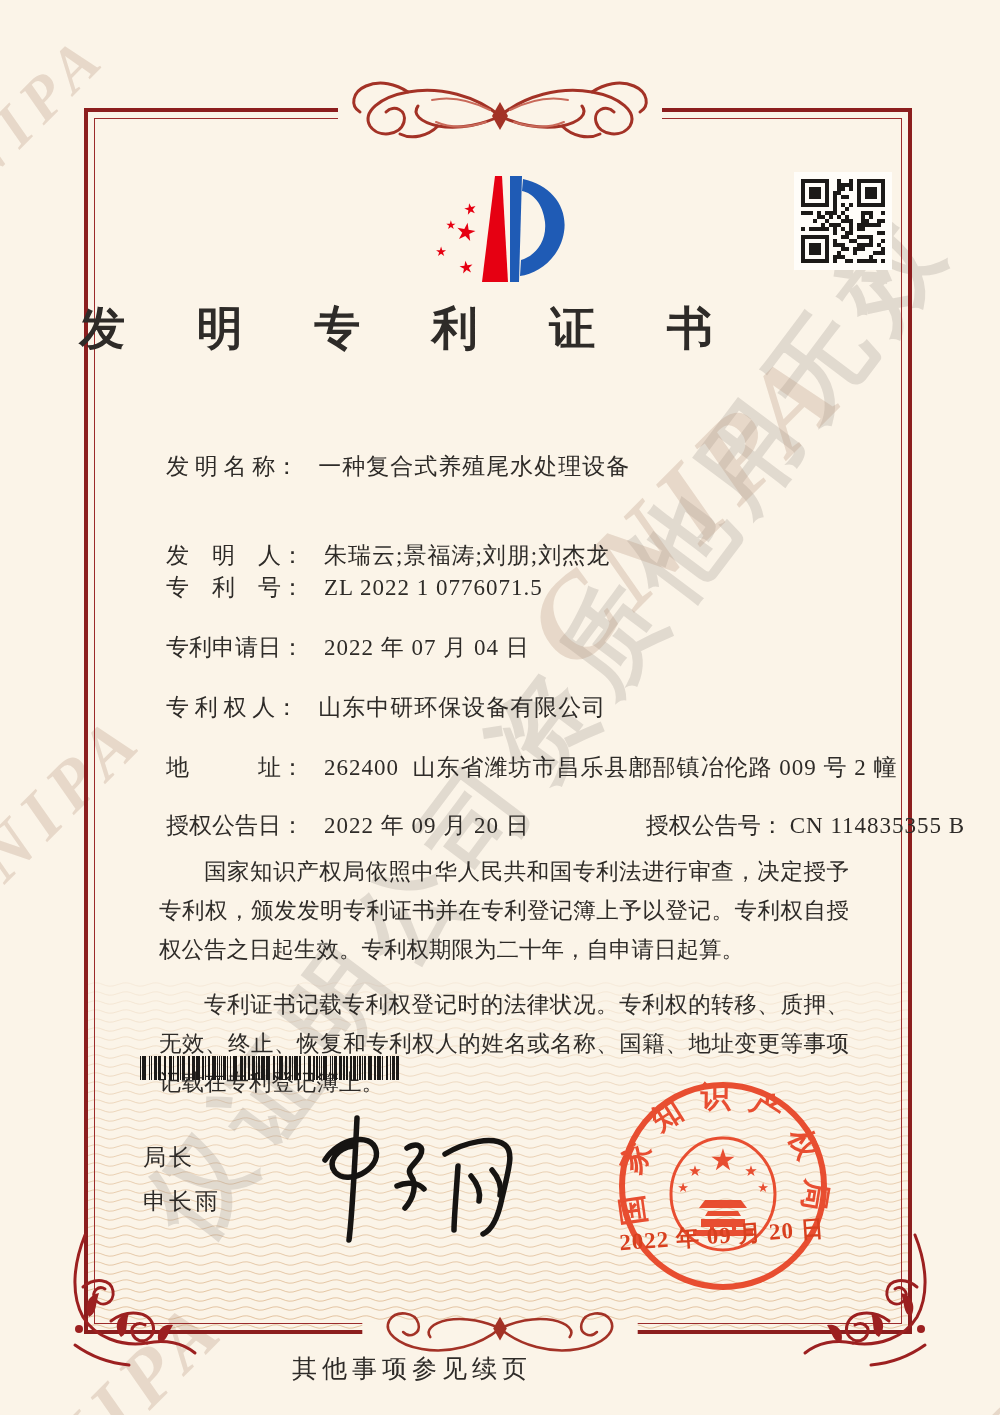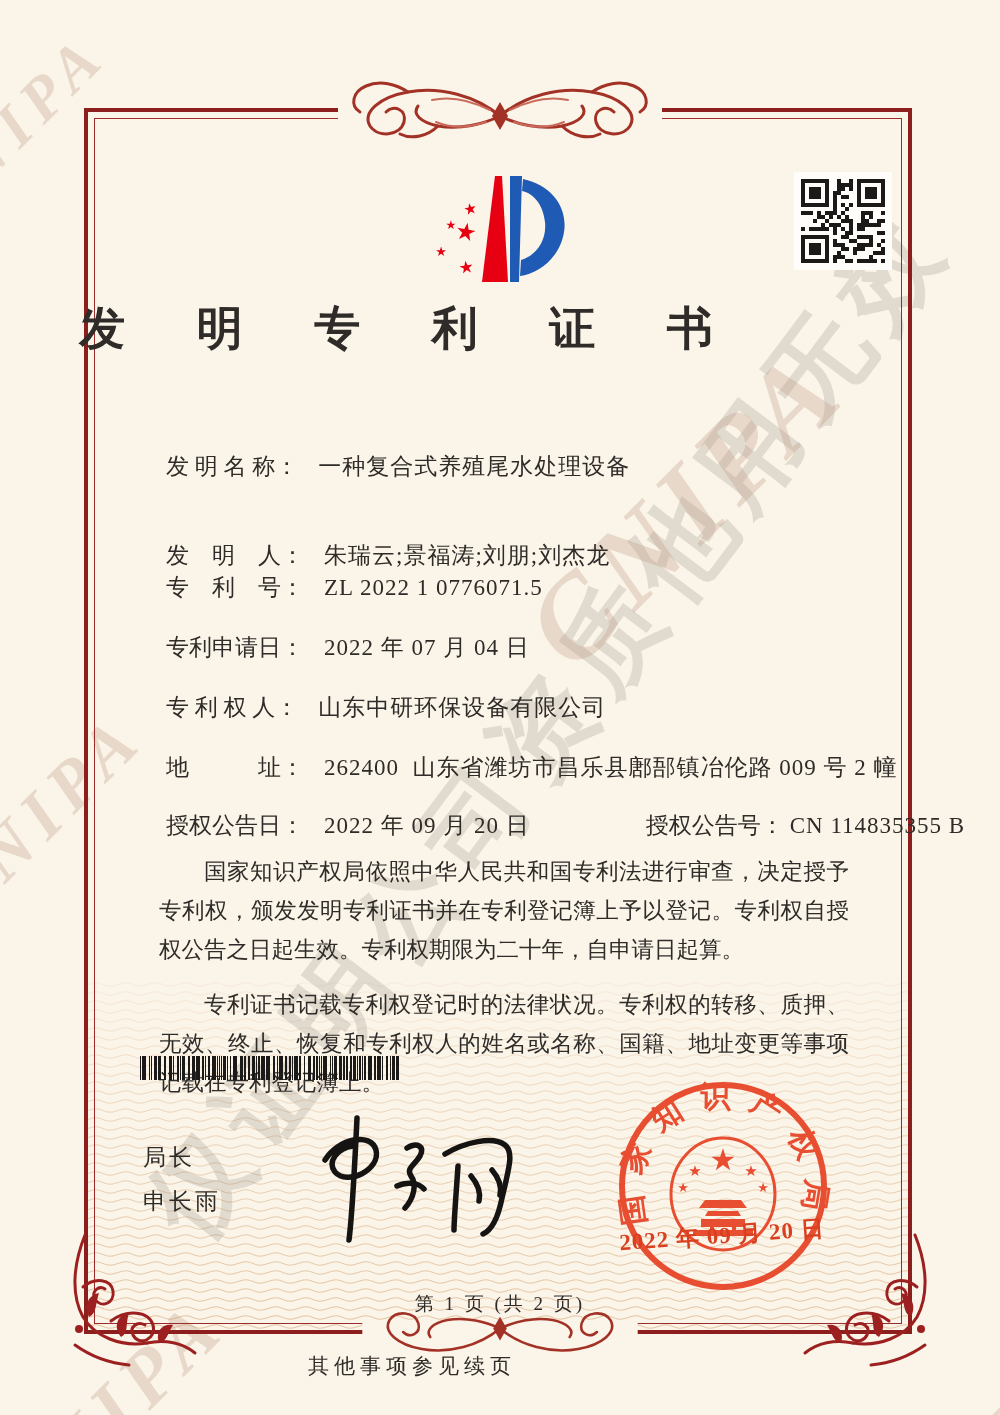--- a/index.html
+++ b/index.html
@@ -31,21 +31,21 @@
   .frow{left:143px;font-size:23px;z-index:3;white-space:pre;}
   .flabel{white-space:pre;}
   .fvalue{margin-left:20px;letter-spacing:1px;}
   .fvalue2{margin-left:6px;letter-spacing:1px;font-family:Liberation Serif, serif;}
   .flabel2{margin-left:116px;}
   .paras{left:143px;top:836px;width:722px;font-size:22.5px;line-height:39px;
          text-align:justify;z-index:3;}
   .paras p{margin:16px;text-indent:2em;}
   .officer{left:143px;font-size:23px;letter-spacing:3px;z-index:3;}
   .pagefoot{left:0;top:1291px;width:1000px;text-align:center;font-size:19px;letter-spacing:3px;z-index:3;}
-  .contnote{left:0;top:1352px;width:824px;text-align:center;font-size:21px;letter-spacing:5px;z-index:3;}
+  .contnote{left:0;top:1352px;width:824px;text-align:center;font-size:25px;letter-spacing:5px;z-index:3;}
   
   .sealdate{left:612px;top:1220px;width:220px;text-align:center;font-size:23px;font-weight:bold;
             color:#d8401f;letter-spacing:1px;transform:rotate(-4deg);z-index:5;}
   .sig{z-index:5;}
   .qrpanel{left:794px;top:172px;width:98px;height:98px;background:#fffdf9;z-index:3;}
 </style>
 </head>
 <body>
 
 <div class="page">
@@ -528,17 +528,16 @@
       <path d="M98,146 L134,146 L131,141 L101,141 Z"></path>
       <rect x="94" y="149" width="44" height="8"></rect>
       <rect x="86" y="160" width="60" height="6"></rect>
       <rect x="103" y="149" width="4" height="12"></rect>
       <rect x="125" y="149" width="4" height="12"></rect>
     </g>
   </svg>
 
   <div class="abs sealdate">2022 年 09 月 20 日</div>
 
-  <div class="abs pagefoot">第 1 页 (共 2 页)</div>
 
   <div class="abs contnote">其他事项参见续页</div>
 
 </div>
 
 </body></html>

